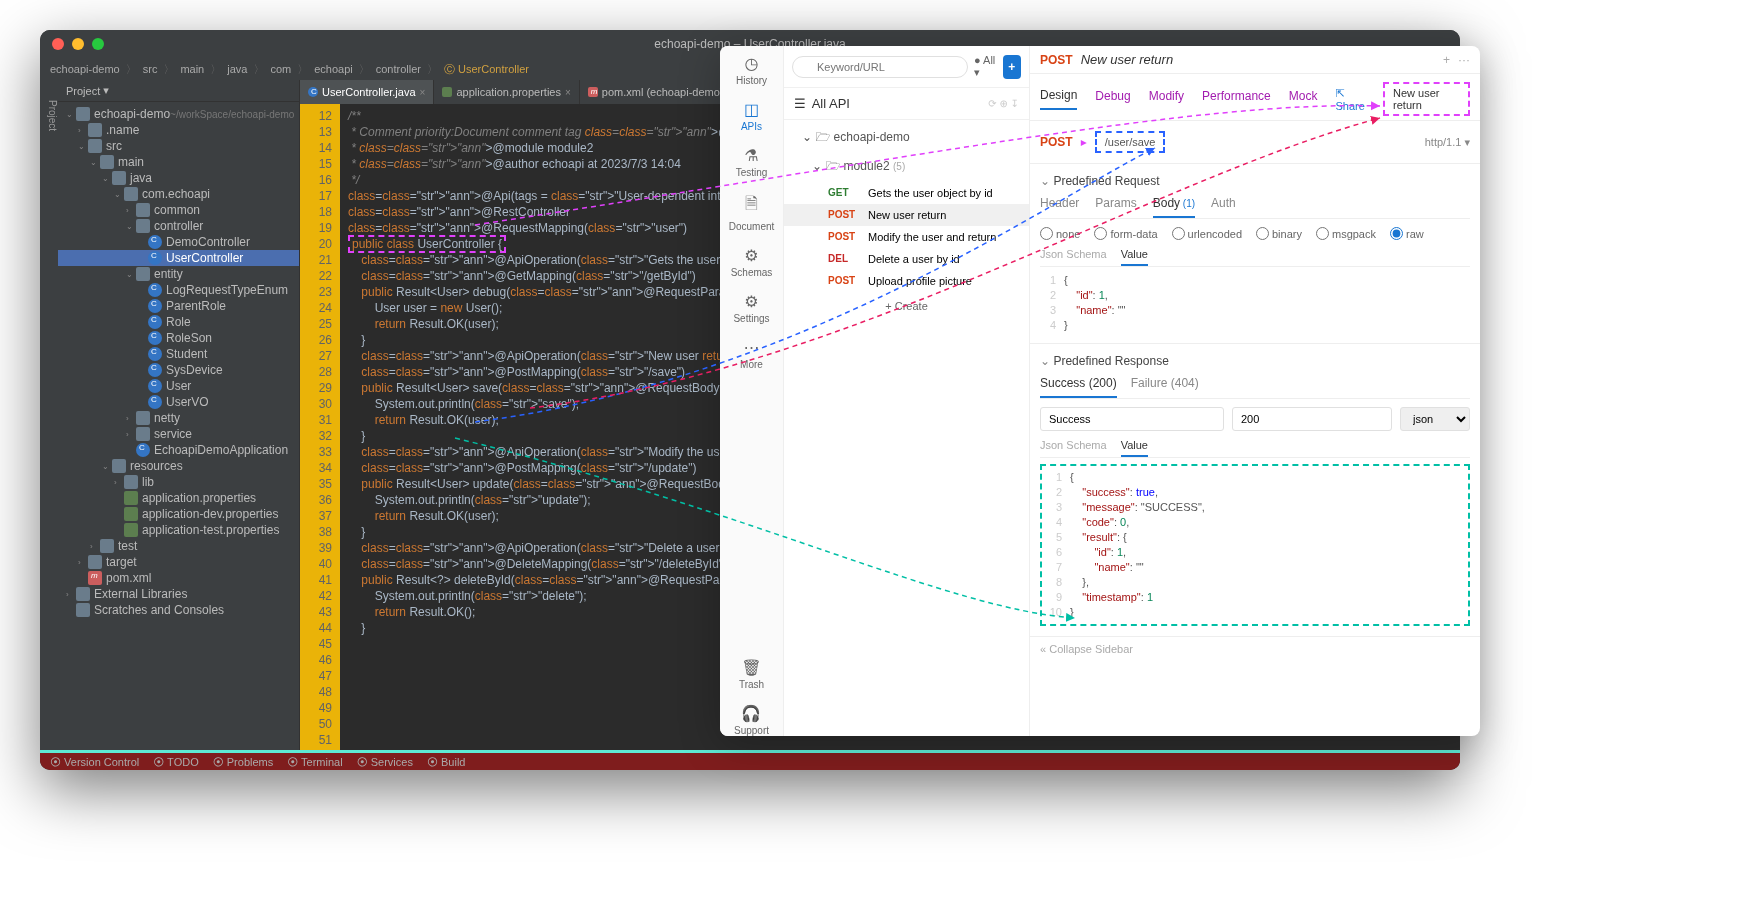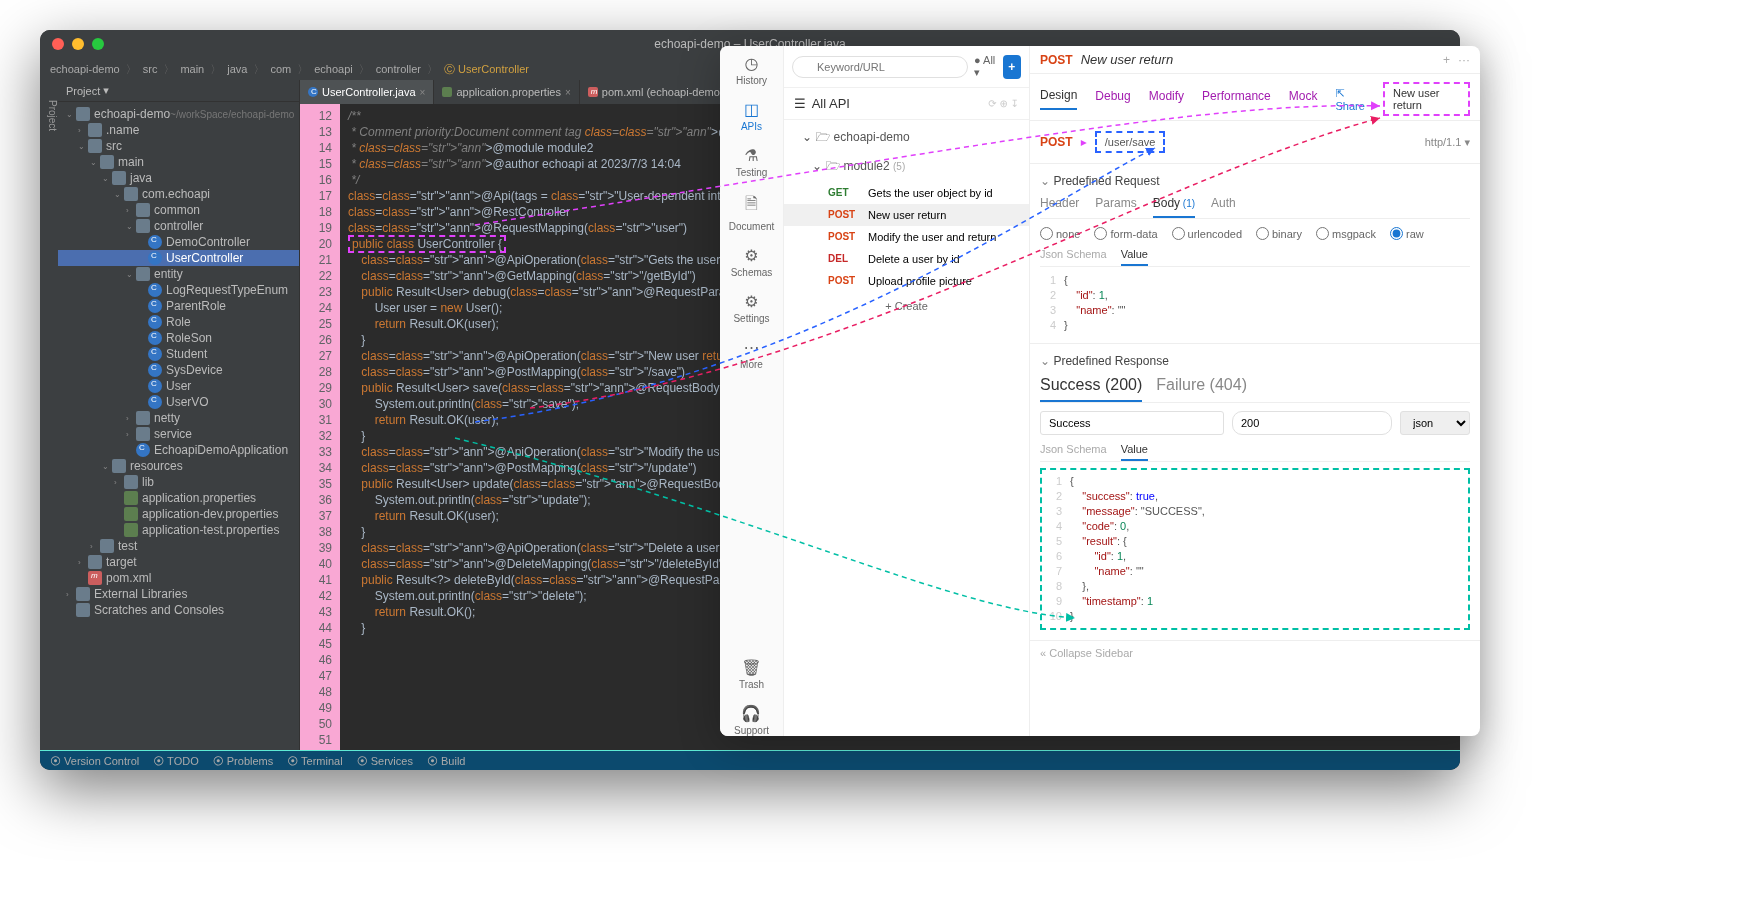--- a/index.html
+++ b/index.html
@@ -28,25 +28,25 @@
 .ic-class::after { content: "C"; position: absolute; font-size: 8px; color: #fff; left: 3px; top: 0; }
 .ic-file { background: #5c7e4f; border-radius: 2px; }
 .ic-maven { background: #cc5e5e; border-radius: 2px; position: relative; }
 .ic-maven::after { content: "m"; position: absolute; color:#fff; font-size:8px; left:3px; font-style: italic; }
 .editor-area { flex: 1; background: #2b2b2b; display: flex; flex-direction: column; }
 .tabs { display: flex; background: #3c3f41; height: 24px; font-size: 11px; }
 .tab { padding: 4px 8px; color: #bbb; border-right: 1px solid #323232; display: flex; align-items: center; gap: 4px; cursor: pointer; }
 .tab.active { background: #4e5254; color: #fff; }
 .tab .x { color: #888; font-size: 10px; }
 .code { flex: 1; display: flex; font-family: "JetBrains Mono", Consolas, monospace; font-size: 12px; line-height: 16px; overflow: hidden; }
-.gutter { width: 40px; text-align: right; color: #606366; padding: 4px 8px 0 0; background: #f9a8d4; }
+.gutter { width: 40px; text-align: right; color: #606366; padding: 4px 8px 0 0; background: #eab308; }
 .code-lines { padding: 4px 0 0 8px; color: #a9b7c6; white-space: pre; }
 .kw { color: #cc7832; } .cmt { color: #808080; font-style: italic; } .cls { color: #a9b7c6; }
 .highlight-box { border: 2px dashed #e040fb; padding: 0 2px; }
-.statusbar { height: 20px; background: #0c4a6e; display: flex; gap: 14px; padding: 0 10px; font-size: 11px; color: #aaa; align-items: center; border-top: 1px solid #5eead4; }
+.statusbar { height: 20px; background: #7f1d1d; display: flex; gap: 14px; padding: 0 10px; font-size: 11px; color: #aaa; align-items: center; border-top: 3px solid #5eead4; }
 .statusbar .item { display: flex; align-items: center; gap: 4px; cursor: pointer; }
 
 
 .plugin { position: absolute; left: 720px; top: 46px; width: 760px; height: 690px; background: #fff; border-radius: 8px; box-shadow: 0 8px 40px rgba(0,0,0,.25); display: flex; overflow: hidden; font-size: 12px; }
 .plugin-nav { width: 64px; background: #fafafa; border-right: 1px solid #eee; display: flex; flex-direction: column; align-items: center; padding-top: 8px; gap: 14px; }
 .plugin-nav .navitem { display: flex; flex-direction: column; align-items: center; gap: 2px; color: #666; font-size: 10px; cursor: pointer; }
 .plugin-nav .navitem.active { color: #1976d2; }
 .plugin-nav .spacer { flex: 1; }
 .api-list { width: 246px; border-right: 1px solid #eee; display: flex; flex-direction: column; }
 .api-search { padding: 8px; display: flex; gap: 6px; align-items: center; border-bottom: 1px solid #f0f0f0; }
@@ -88,21 +88,21 @@
 .radio-row { display: flex; gap: 14px; font-size: 11px; color: #666; margin-bottom: 8px; flex-wrap: wrap; }
 .radio-row label { display: flex; align-items: center; gap: 3px; cursor: pointer; }
 .radio-row input { accent-color: #1976d2; }
 .mini-tabs { display: flex; gap: 14px; font-size: 11px; border-bottom: 1px solid #eee; margin-bottom: 6px; }
 .mini-tabs .mt { color: #aaa; padding-bottom: 4px; cursor: pointer; }
 .mini-tabs .mt.active { color: #333; border-bottom: 2px solid #1976d2; }
 .json-view { font-family: Consolas, monospace; font-size: 11px; display: flex; line-height: 15px; }
 .json-view .gut { color: #ccc; text-align: right; padding-right: 8px; min-width: 24px; }
 .json-view .body { white-space: pre; color: #555; }
 .json-view .key { color: #a31515; } .json-view .jnum { color: #098658; } .json-view .jbool { color: #0000ff; }
-.resp-tabs { display: flex; gap: 14px; font-size: 16px; border-bottom: 1px solid #eee; margin-bottom: 8px; }
+.resp-tabs { display: flex; gap: 14px; font-size: 12px; border-bottom: 1px solid #eee; margin-bottom: 8px; }
 .resp-tabs .rt { color: #888; padding-bottom: 6px; cursor: pointer; }
 .resp-tabs .rt.active { color: #333; border-bottom: 2px solid #1976d2; }
 .resp-inputs { display: flex; gap: 8px; margin-bottom: 8px; }
 .resp-inputs input, .resp-inputs select { border: 1px solid #e0e0e0; padding: 4px 8px; font-size: 11px; border-radius: 3px; flex: 1; outline: none; }
 .resp-inputs select { flex: 0 0 70px; }
 .resp-json-box { border: 2px dashed #00bfa5; padding: 4px; }
 .collapse-side { font-size: 11px; color: #aaa; padding: 6px 10px; border-top: 1px solid #eee; cursor: pointer; }
 
 svg.connector { position: absolute; top: 0; left: 0; pointer-events: none; }
 </style>
@@ -516,21 +516,21 @@
       </div>
     </div>
     <div class="section">
       <div class="section-hdr">Predefined Response</div>
       <div class="resp-tabs" id="resptabs">
           <span class="rt active">Success  (200)</span>
           <span class="rt">Failure  (404)</span>
         </div>
       <div class="resp-inputs">
         <input value="Success" style="">
-        <input style="flex: 0 0 70px; border-radius: 10px;" value="200">
+        <input style="flex: 0 0 70px;" value="200">
         <select><option>json</option></select>
       </div>
       <div class="mini-tabs">
         <span class="mt">Json Schema</span>
         <span class="mt active">Value</span>
       </div>
       <div class="resp-json-box">
         <div class="json-view">
           <div class="gut" id="respgut">
               <div>1</div>

